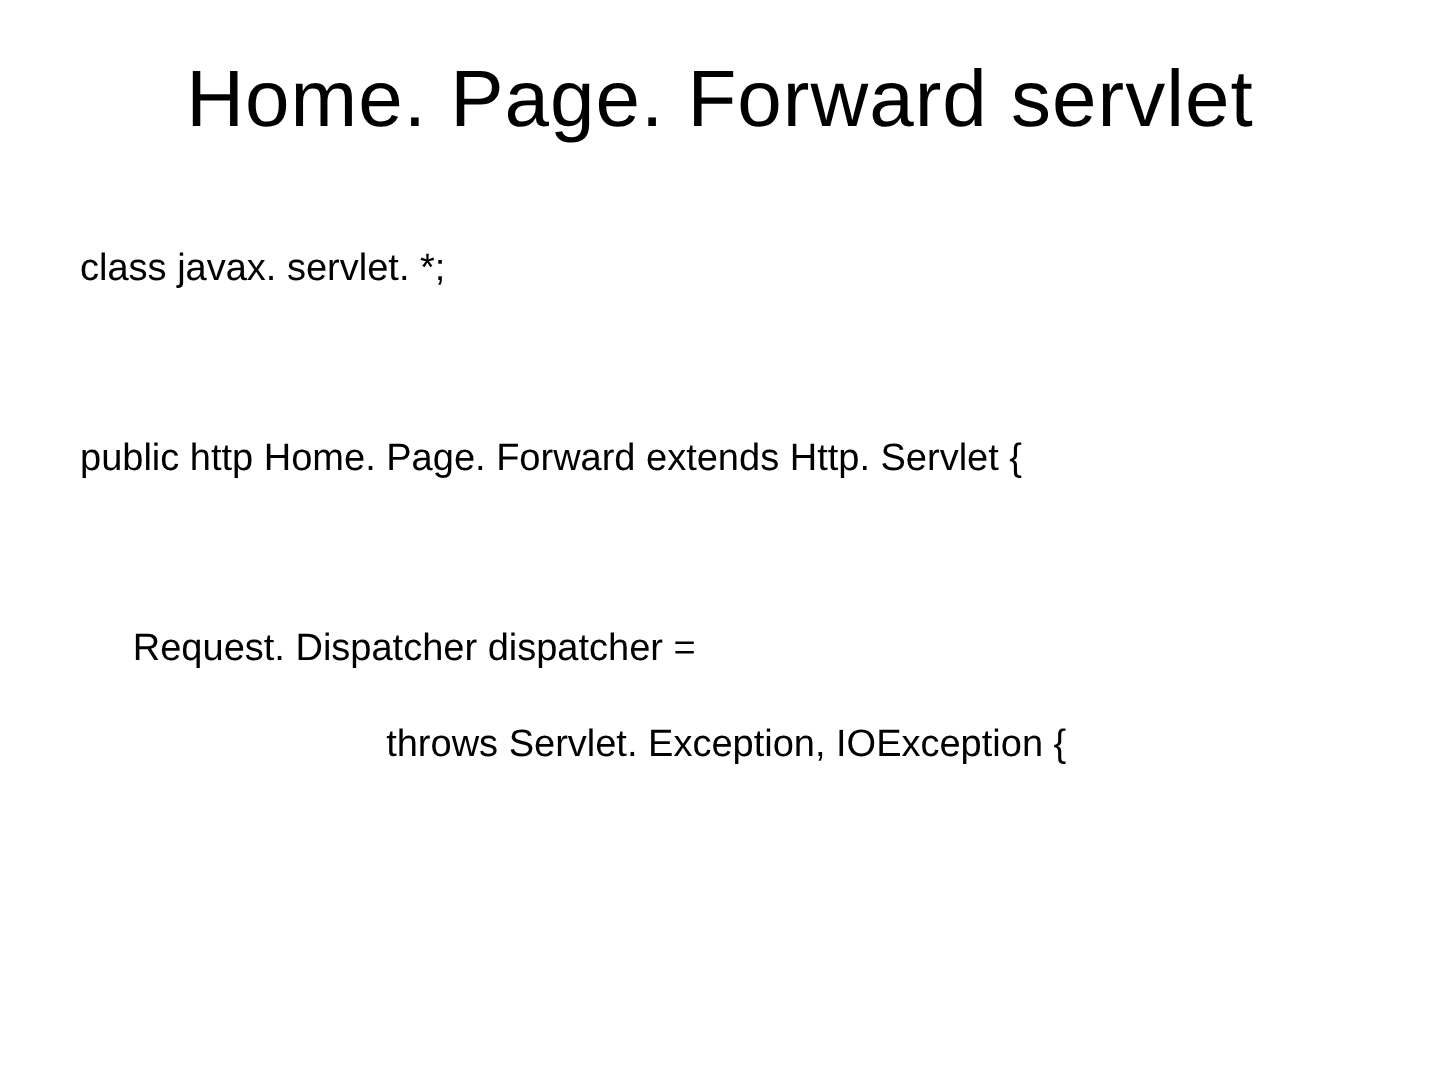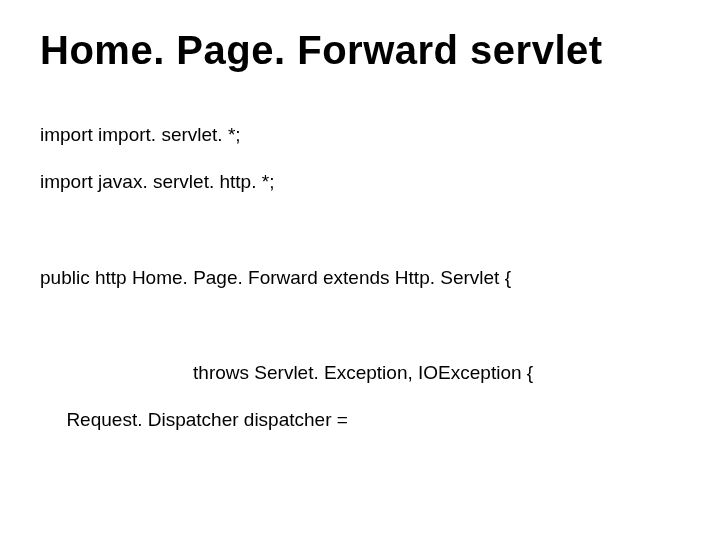--- a/index.html
+++ b/index.html
@@ -13,45 +13,45 @@
   }
   .slide {
     position: relative;
     width: 720px;
     height: 540px;
     box-sizing: border-box;
     padding: 28px 40px 40px 40px;
   }
   .title {
     font-size: 40px;
-    font-weight: 700;
+    font-weight: 400;
+    text-align: center;
     margin: 0 0 26px 0;
     letter-spacing: 0.5px;
   }
   .code {
     font-size: 19px;
     line-height: 1.25;
     white-space: pre;
   }
   .blank-line {
     height: 24px;
   }
 </style>
 </head>
 <body>
 
 <div class="slide">
   <h1 class="title">Home. Page. Forward servlet</h1>
 
   <div class="code">
-<div>import import. servlet. *;</div>
-<div>import javax. servlet. http. *;</div>
+<div>class javax. servlet. *;</div>
 <div class="blank-line"></div>
 <div>public http Home. Page. Forward extends Http. Servlet {</div>
 <div class="blank-line"></div>
+<div>     Request. Dispatcher dispatcher =</div>
 <div>                             throws Servlet. Exception, IOException {</div>
-<div>     Request. Dispatcher dispatcher =</div>
 
 
 
 
   </div>
 </div>
 
 </body></html>

